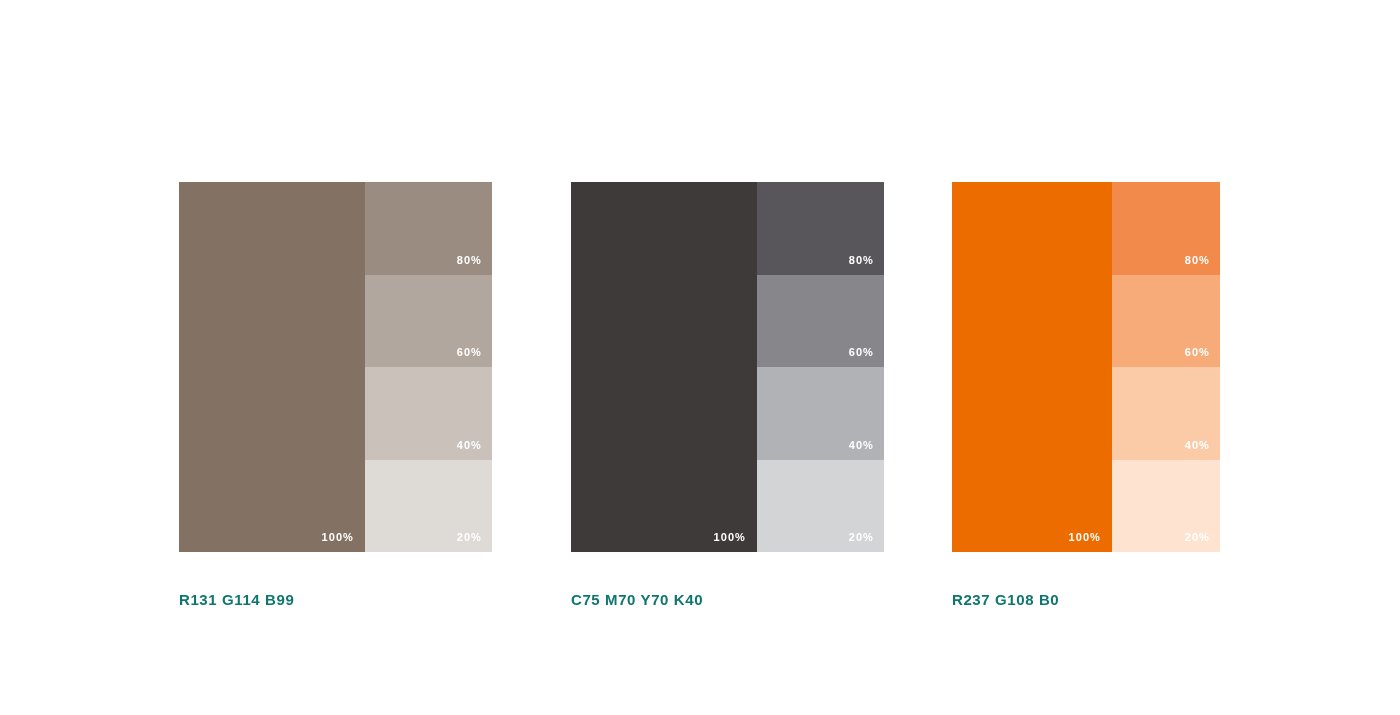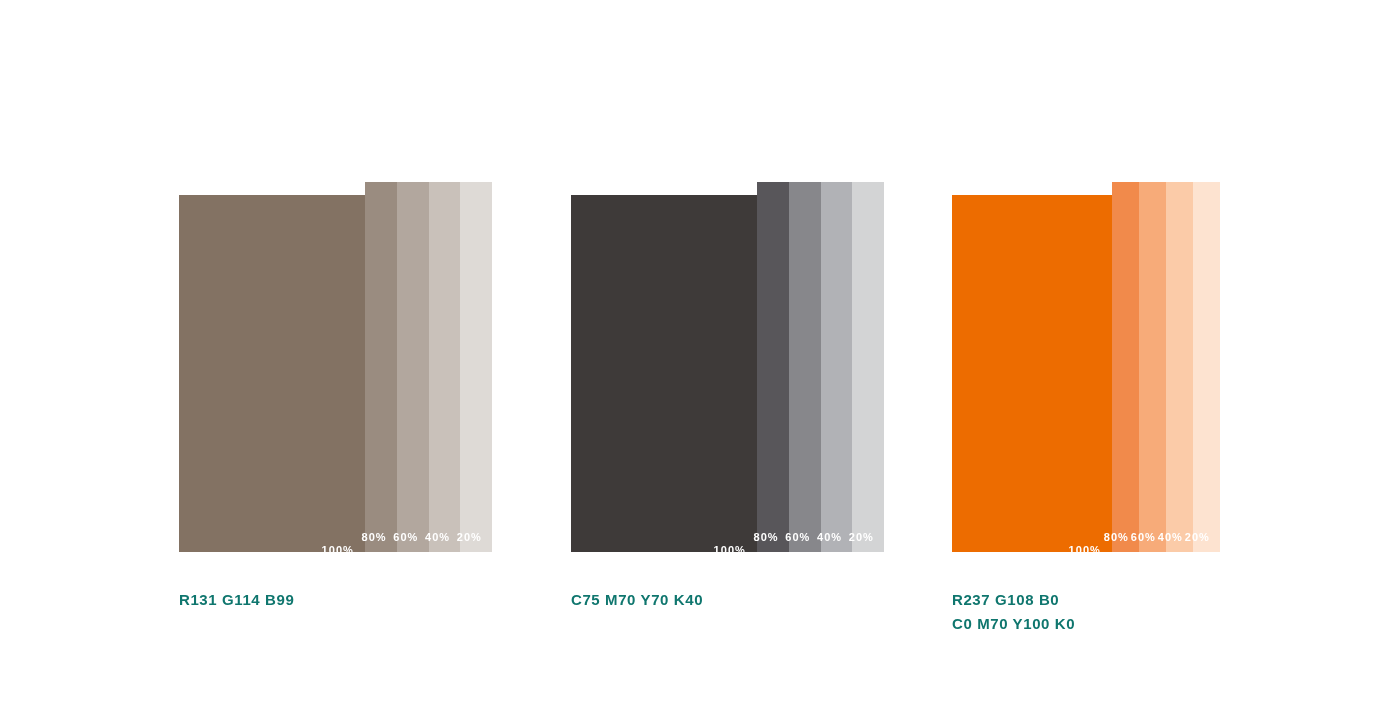--- a/index.html
+++ b/index.html
@@ -36,29 +36,28 @@
     flex-direction: row;
     width: 100%;
     height: 370px;
     overflow: hidden;
   }
 
   .base-column {
     position: relative;
     height: 100%;
     flex: 0 0 auto;
-    margin-top: 13px;
   }
 
   .tint-column {
     position: relative;
     height: 100%;
     flex: 1 1 auto;
     display: flex;
-    flex-direction: row;
+    flex-direction: column;
   }
 
   .tint-band {
     position: relative;
     flex: 1 1 0;
     min-height: 0;
   }
 
   .pct-label {
     position: absolute;
@@ -174,17 +173,16 @@
         <div class="tint-band" style="background-color: rgb(251, 203, 168);">
           <span class="pct-label">40%</span>
         </div>
         <div class="tint-band" style="background-color: rgb(253, 227, 208);">
           <span class="pct-label">20%</span>
         </div>
       </div>
     </div>
     <div class="caption">
       <span class="caption-line">R237 G108 B0</span>
-      <span class="caption-line">C0 M70 Y100 K0</span>
     </div>
   </div>
 
 </div>
 
 </body></html>

